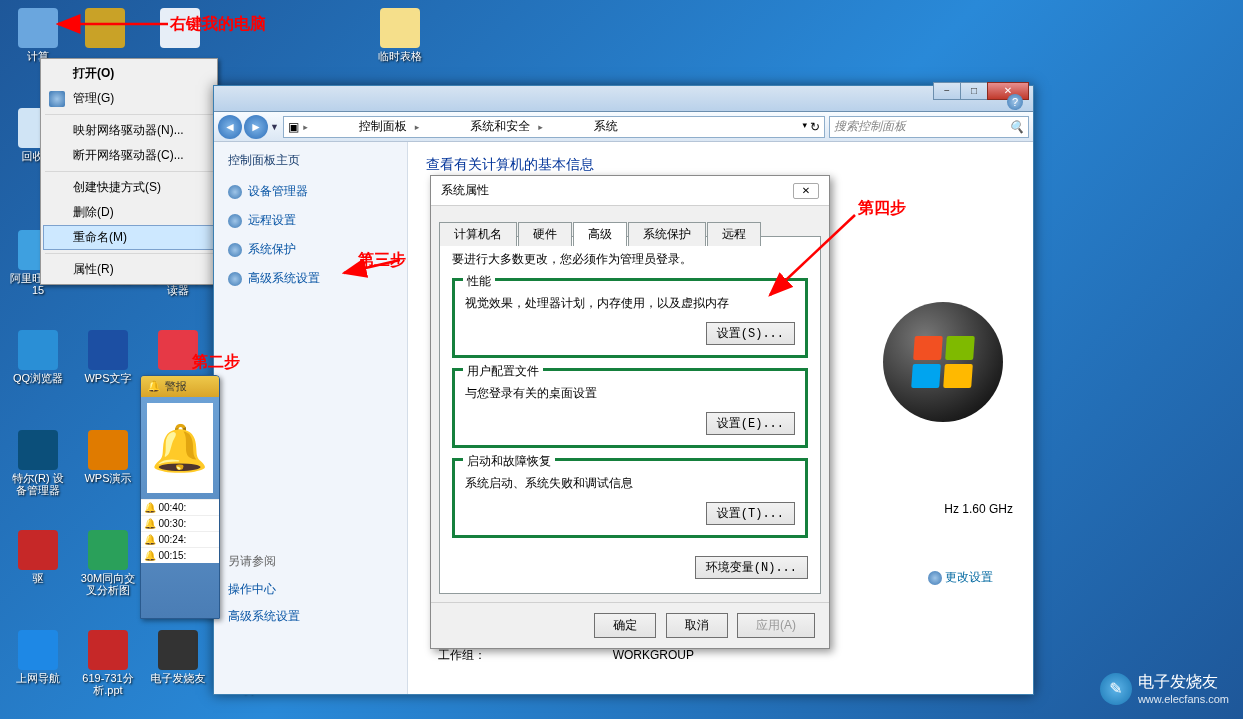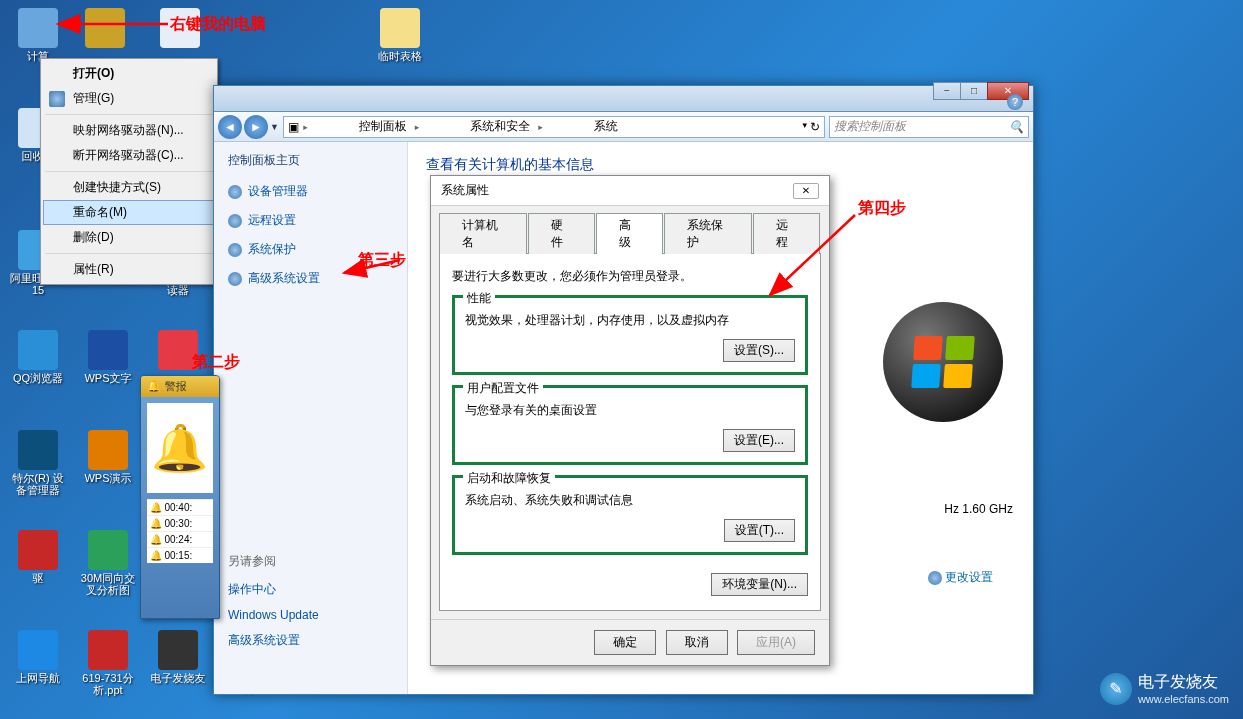--- a/index.html
+++ b/index.html
@@ -46,39 +46,39 @@
 .q1{top:0;left:0;background:#f25022}.q2{top:0;right:0;background:#7fba00}.q3{bottom:0;left:0;background:#00a4ef}.q4{bottom:0;right:0;background:#ffb900}
 .help { position:absolute; right:10px; top:8px; width:16px; height:16px; border-radius:50%; background:radial-gradient(#9fc5e8,#3c78b4); color:#fff; font-size:11px; text-align:center; line-height:16px; cursor:pointer; }
 .change { position:absolute; right:40px; bottom:108px; color:#0369a1; cursor:pointer; font-size:12px; }
 .change .si{ display:inline-block; width:14px; height:14px; border-radius:50%; background:radial-gradient(#9fc5e8,#3c78b4); vertical-align:middle; margin-right:3px; }
 
 
 .dlg { position: absolute; left: 430px; top: 175px; width: 400px; background: #f0f0f0; border: 1px solid #8a8a8a; box-shadow: 3px 3px 8px rgba(0,0,0,.4); font-size: 12px; }
 .dlg .dtit { padding: 6px 10px; border-bottom: 1px solid #d0d0d0; background:#fff; display:flex; justify-content:space-between; align-items:center; }
 .dlg .dclose { width:26px; height:16px; border:1px solid #aaa; border-radius:2px; text-align:center; font-size:10px; line-height:14px; cursor:pointer; }
 .tabs { display: flex; padding: 6px 8px 0; background:#f0f0f0; }
-.tab { padding: 3px 22px; border: 1px solid #919b9c; border-bottom: none; background: #f0f0f0; margin-right: 1px; cursor: pointer; position: relative; top: 1px; }
+.tab { padding: 3px 14px; border: 1px solid #919b9c; border-bottom: none; background: #f0f0f0; margin-right: 1px; cursor: pointer; position: relative; top: 10px; }
 .tab.act { background: #fff; z-index: 2; }
 .tabpage { margin: 0 8px 8px; border: 1px solid #919b9c; background: #fff; padding: 10px 12px; }
 .grp { border: 3px solid #15803d; padding: 10px 10px 10px; margin: 10px 0; position: relative; }
 .grp .gt { position: absolute; top: -8px; left: 8px; background: #fff; padding: 0 4px; }
 .grp .gd { margin: 4px 0 10px; }
-.sbtn { float: right; padding: 2px 10px; border: 1px solid #707070; background: linear-gradient(#f2f2f2,#e3e3e3); cursor: pointer; font-size:12px; }
+.sbtn { float: right; padding: 2px 10px; border: 1px solid #707070; background: linear-gradient(#f2f2f2,#e3e3e3); cursor: pointer; font-size:12px;font-family:Liberation Mono, monospace; }
 .clr { clear: both; }
 .brow { text-align: right; padding: 8px 0 4px; }
 .dbot { padding: 10px 14px; text-align: right; background:#f0f0f0; border-top:1px solid #d0d0d0; }
 .dbot button { padding: 3px 18px; margin-left: 6px; border: 1px solid #707070; background: linear-gradient(#f2f2f2,#e3e3e3); cursor: pointer; font-size:12px; }
 .dbot button:disabled { color: #999; }
 
 
 .alarm { position: absolute; left: 140px; top: 375px; width: 80px; height: 244px; background: linear-gradient(#6fa4d8,#4a7db5); border: 1px solid #2a5a8e; border-radius: 4px 4px 0 0; box-shadow: 2px 2px 5px rgba(0,0,0,.4); font-size:11px; overflow:hidden; }
 .alarm .ah { background: linear-gradient(#eec94b,#d9a428); color: #333; padding: 3px 6px; display:flex; align-items:center; gap:4px; }
 .alarm .ab { background: #fff; margin: 6px auto; width: 66px; height: 90px; display:flex; align-items:center; justify-content:center; }
 .alarm .bell { font-size: 46px; color: #e8b923; }
-.alarm .list { background:#fff; margin: 0 auto; width:66px; }
+.alarm .list { background:#fff; margin: 0 auto; width:83px; }
 .alarm .li { padding: 2px 3px; border-top:1px solid #eee; white-space:nowrap; overflow:hidden; font-size:10px; }
 .alarm .li .sb { color:#e8b923; margin-right:2px; }
 
 
 .ann { position: absolute; color: #f00; font-size: 16px; font-weight: bold; pointer-events: none; }
 .arrow-svg { position:absolute; pointer-events:none; }
 
 
 .wm { position:absolute; right:14px; bottom:14px; display:flex; align-items:center; gap:6px; color:#fff; font-size:16px; }
 .wm .wlogo { width:32px; height:32px; border-radius:50%; background:radial-gradient(#5db4e8,#1976b4); display:flex; align-items:center; justify-content:center; }
@@ -167,22 +167,22 @@
   </div>
 
 <div class="ctx" id="ctx">
     <div class="row" style="font-weight: bold;">打开(O)</div>
     <div class="row"><span class="ic" style="background:radial-gradient(#9fc5e8,#3c78b4);border-radius:2px;"></span>管理(G)</div>
     <div class="sep"></div>
     <div class="row">映射网络驱动器(N)...</div>
     <div class="row">断开网络驱动器(C)...</div>
     <div class="sep"></div>
     <div class="row">创建快捷方式(S)</div>
+    <div class="row">删除(D)</div>
     <div class="row sel">重命名(M)</div>
-    <div class="row">删除(D)</div>
     <div class="sep"></div>
     <div class="row">属性(R)</div>
   </div>
 
 <div class="swin">
   <div class="titlebar">
     <div class="wbtn">
       <div>−</div>
       <div>□</div>
       <div class="close">✕</div>
@@ -217,21 +217,20 @@
       <div id="sideLinks">
           <div class="lnk"><span class="si"></span>设备管理器</div>
           <div class="lnk"><span class="si"></span>远程设置</div>
           <div class="lnk"><span class="si"></span>系统保护</div>
           <div class="lnk"><span class="si"></span>高级系统设置</div>
         </div>
       <div class="sec2">
         <div style="margin-bottom:6px;">另请参阅</div>
         <div id="seeLinks">
             <div class="lnk2">操作中心</div>
-            <div class="lnk2">Windows Update</div>
             <div class="lnk2">高级系统设置</div>
           </div>
       </div>
     </div>
     <div class="mainpane">
       <h2>查看有关计算机的基本信息</h2>
       <div class="winlogo">
         <div class="flag">
             <div class="q q1"></div>
             <div class="q q2"></div>

